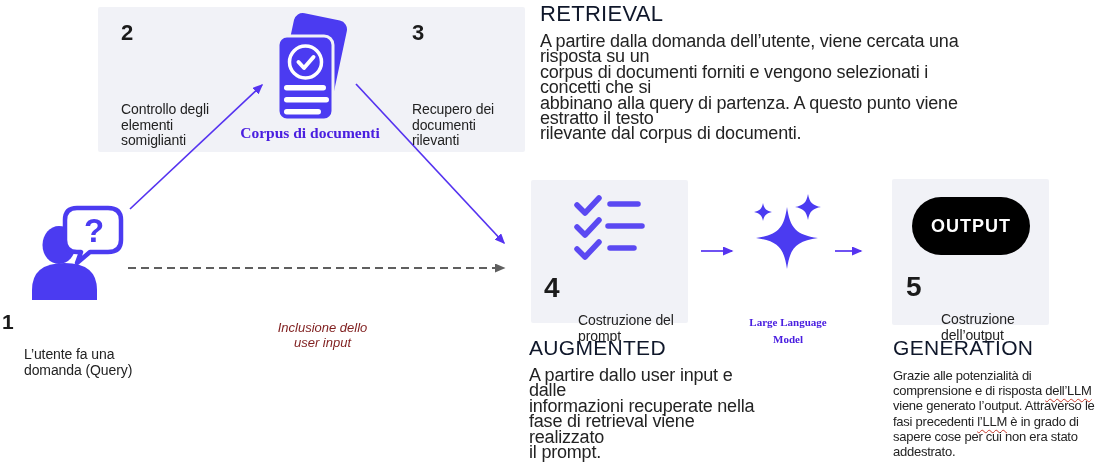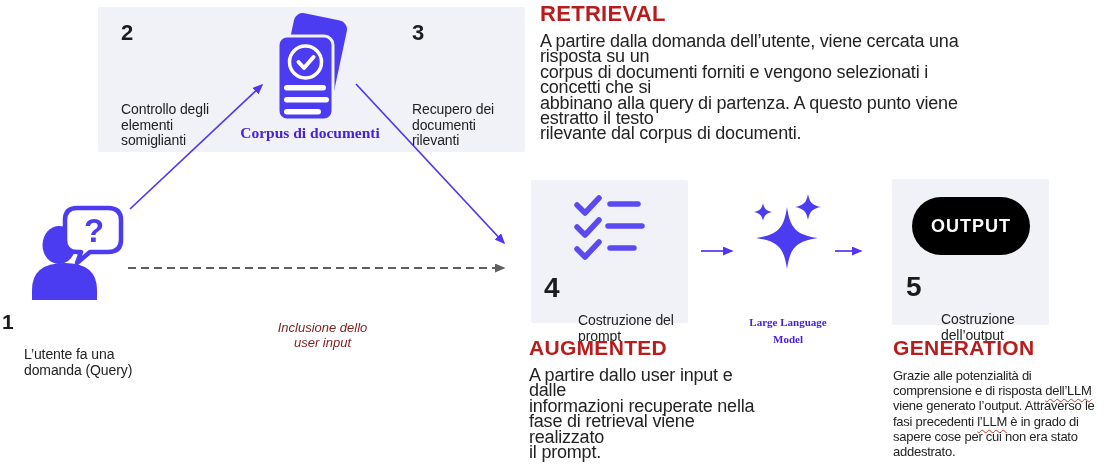--- a/index.html
+++ b/index.html
@@ -6,21 +6,21 @@
   .canvas{
     position:relative;width:1117px;height:465px;background:#ffffff;overflow:hidden;
     font-family:"Liberation Sans",sans-serif;color:#1f1f1f;
   }
   .abs{position:absolute;}
   .graybox{background:#F1F2F7;border-radius:2px;}
   .preline{white-space:pre-line;margin-top:37px;}
   .num{font-weight:800;color:#1b1b1b;line-height:1;}
   .step-label{font-size:14px;line-height:15.5px;letter-spacing:-0.1px;color:#222;}
   .violet{color:#4A1FE0;font-weight:700;font-family:Liberation Serif, serif;}
-  .sec-title{font-size:22px;font-weight:700;color:#b91c1c;letter-spacing:0.3px;line-height:24px;}
+  .sec-title{font-size:22px;font-weight:400;color:#0f172a;letter-spacing:0.3px;line-height:24px;}
   .sec-body{font-size:18px;line-height:15.4px;letter-spacing:-0.2px;color:#232323;margin-top:8px;}
   .gen-body{font-size:13px;line-height:15.2px;letter-spacing:-0.25px;}
   .squiggle{text-decoration:underline wavy #C5392C 1px;text-underline-offset:3px;}
   .caption{font-style:italic;color:#7f1d1d;font-size:13px;line-height:15px;text-align:center;}
   .pill{
     background:#000000;border-radius:29px;display:flex;align-items:center;justify-content:center;
     color:#ffffff;font-weight:800;font-size:18px;letter-spacing:1px;
   }
   .center{text-align:center;}
   svg{display:block;}

